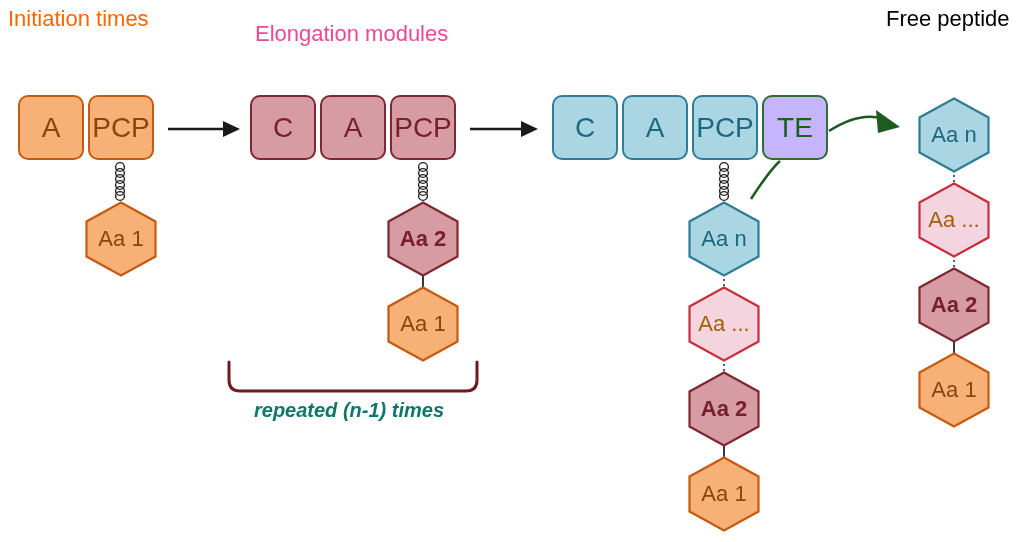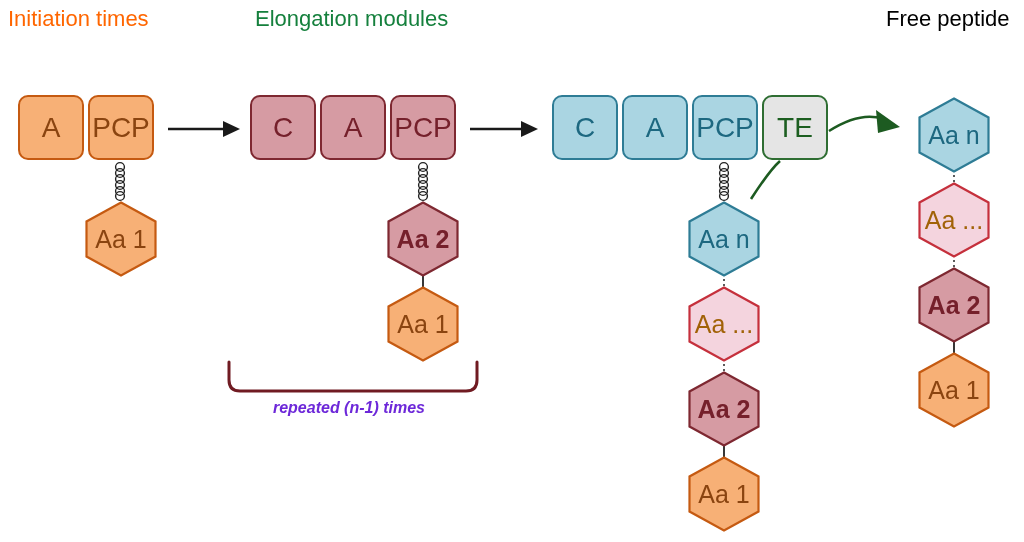--- a/index.html
+++ b/index.html
@@ -2,56 +2,56 @@
 <html><head>
 <meta charset="utf-8">
 <style>
   html,body{margin:0;padding:0;background:#fff;}
   #canvas{
     position:relative;width:1024px;height:542px;background:#ffffff;overflow:hidden;
     font-family:"Liberation Sans", sans-serif;
   }
   .hdr{position:absolute;top:6px;font-size:22px;font-weight:400;white-space:nowrap;}
   .hdr-init{color:#FF6600;}
-  .hdr-elong{color:#15803d;}
+  .hdr-elong{color:#ec4899;margin-top:15px;}
   .hdr-term{color:#17677E;}
   .hdr-free{color:#000000;}
 
   .box{
     position:absolute;top:95px;height:65px;box-sizing:border-box;
     border:2.5px solid;border-radius:10px;
     display:flex;align-items:center;justify-content:center;
     font-size:28px;line-height:1;
   }
   .box-orange{background:#F7B076;border-color:#C55A11;color:#8A4410;}
   .box-mauve {background:#D69BA3;border-color:#7E2831;color:#75202B;}
   .box-blue  {background:#AAD5E2;border-color:#2E7C95;color:#1D6880;}
-  .box-green {background:#e5e5e5;border-color:#2F6E33;color:#1C5E20;}
+  .box-green {background:#c4b5fd;border-color:#2F6E33;color:#1C5E20;}
 
   .hex{position:absolute;width:72px;height:76px;}
   .hex svg{position:absolute;left:0;top:0;width:72px;height:76px;}
   .hex .lbl{
     position:absolute;inset:0;display:flex;align-items:center;justify-content:center;
-    font-size:25px;line-height:1;white-space:nowrap;text-align:right;
+    font-size:22px;line-height:1;white-space:nowrap;text-align:right;
   }
   .hex polygon{stroke-width:2.2;}
   .hex-orange polygon{fill:#F7B076;stroke:#C55A11;}
   .hex-orange .lbl{color:#8A4410;}
   .hex-mauve polygon{fill:#D69BA3;stroke:#7E2831;}
   .hex-mauve .lbl{color:#75202B;font-weight:bold;}
   .hex-blue polygon{fill:#AAD5E2;stroke:#2E7C95;}
   .hex-blue .lbl{color:#1D6880;}
   .hex-pink polygon{fill:#F4D4DE;stroke:#C5303C;}
   .hex-pink .lbl{color:#a16207;}
 
   #overlay{position:absolute;left:0;top:0;width:1024px;height:542px;pointer-events:none;}
 
   .caption{
     position:absolute;left:226px;top:399px;width:246px;text-align:center;
-    font-size:16px;font-style:italic;font-weight:700;color:#6d28d9;white-space:nowrap;
+    font-size:20px;font-style:italic;font-weight:700;color:#0f766e;white-space:nowrap;
   }
 </style>
 </head>
 <body>
 
 <div id="canvas">
 
   <div class="hdr hdr-init" style="left:8px">Initiation times</div>
   <div class="hdr hdr-elong" style="left:255px">Elongation modules</div>
   <div class="hdr hdr-free" style="left:886px">Free peptide</div>

